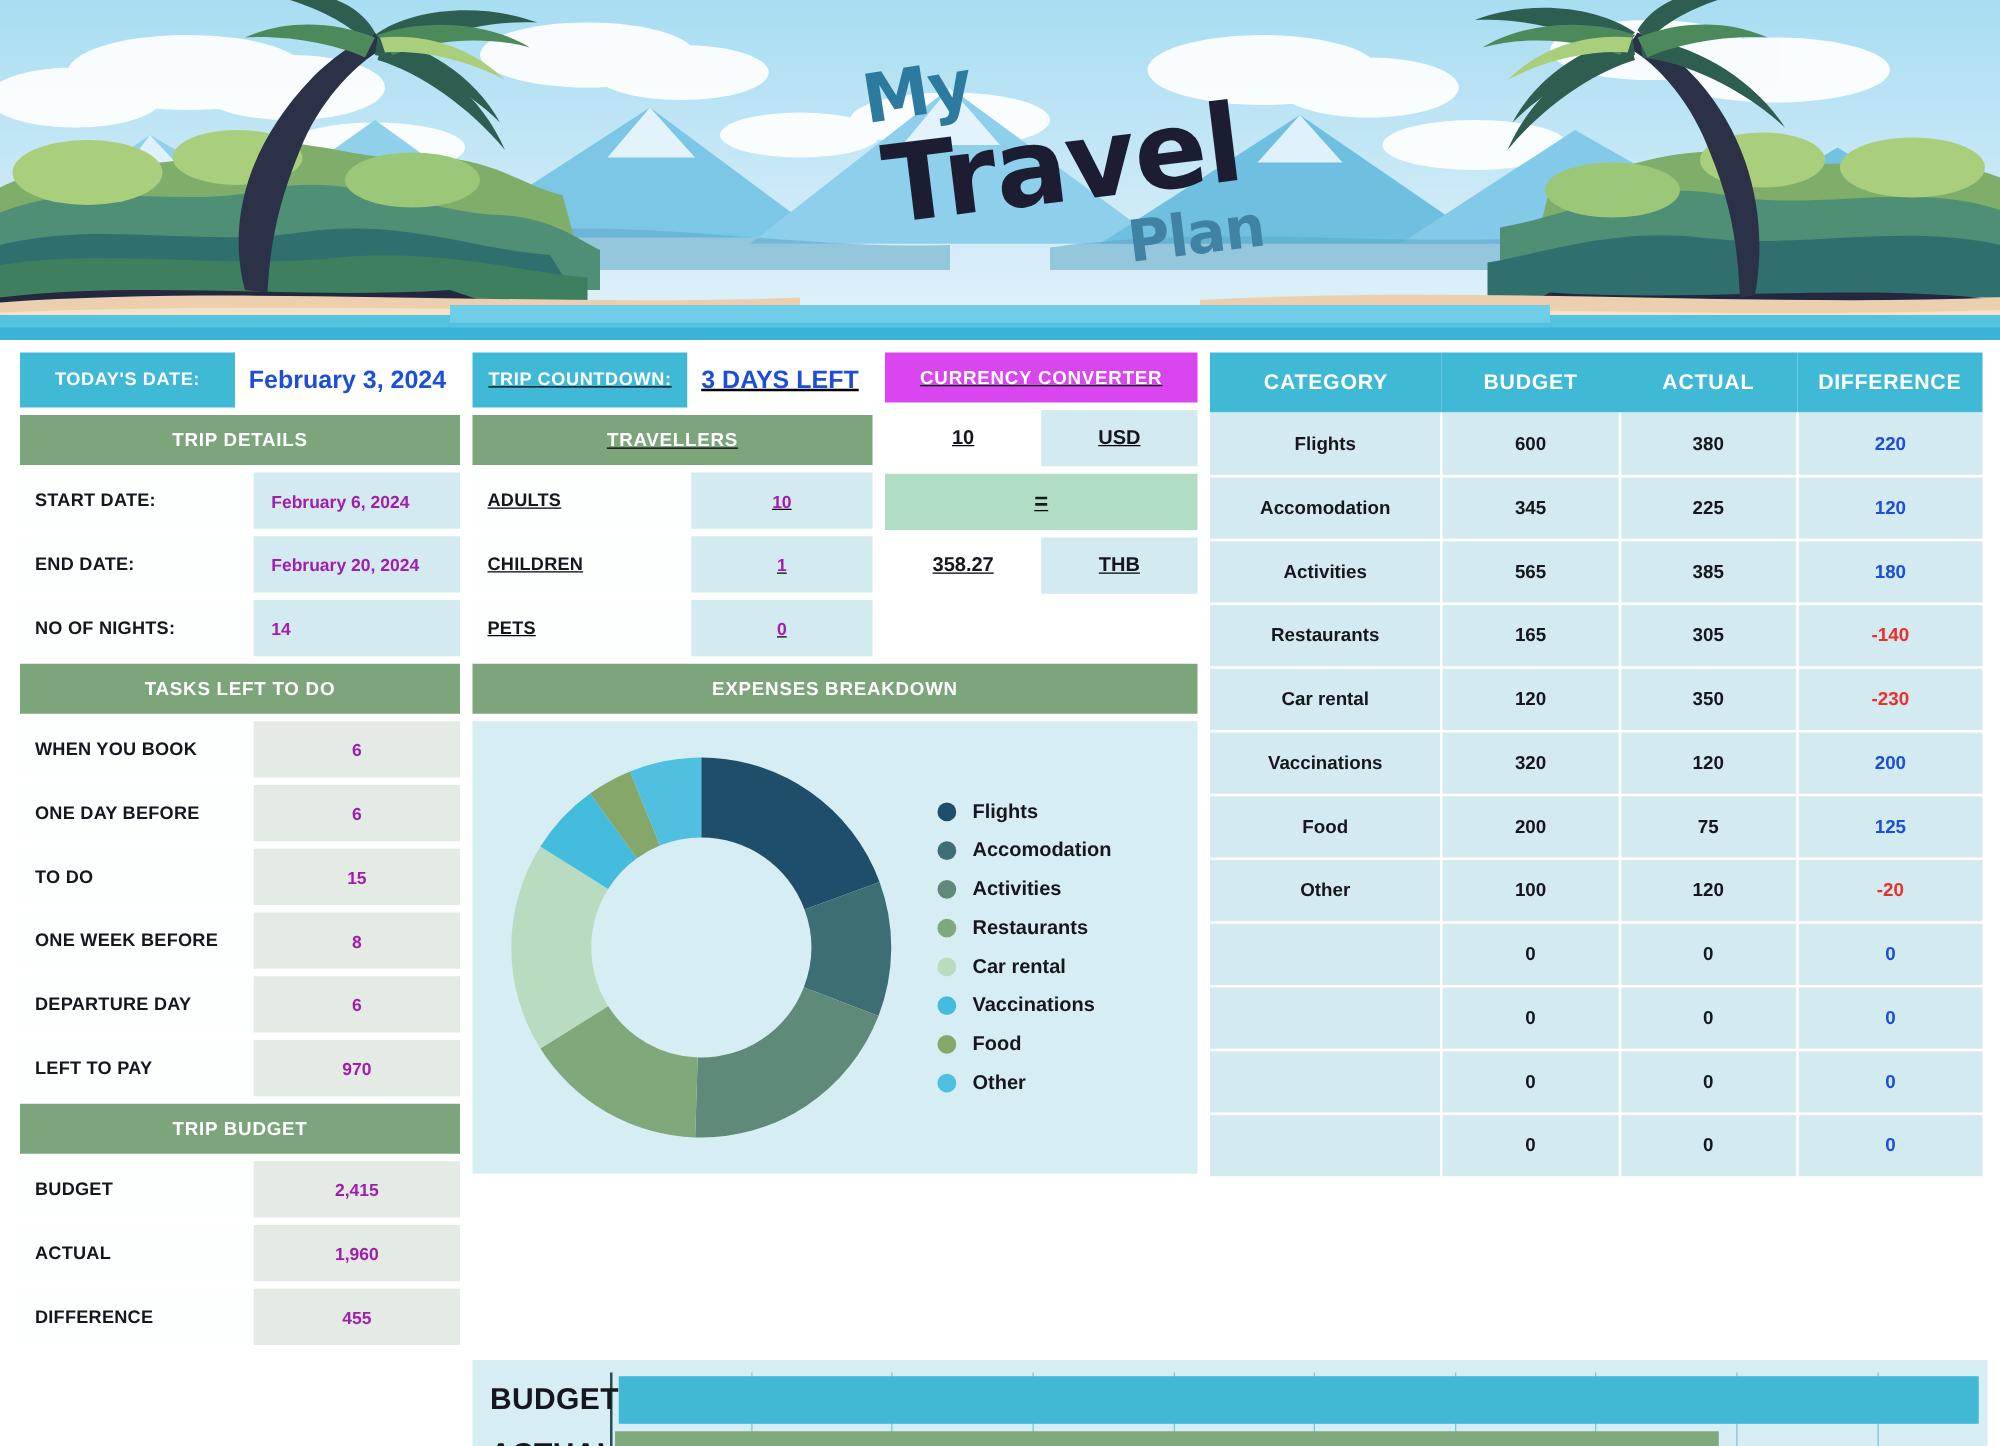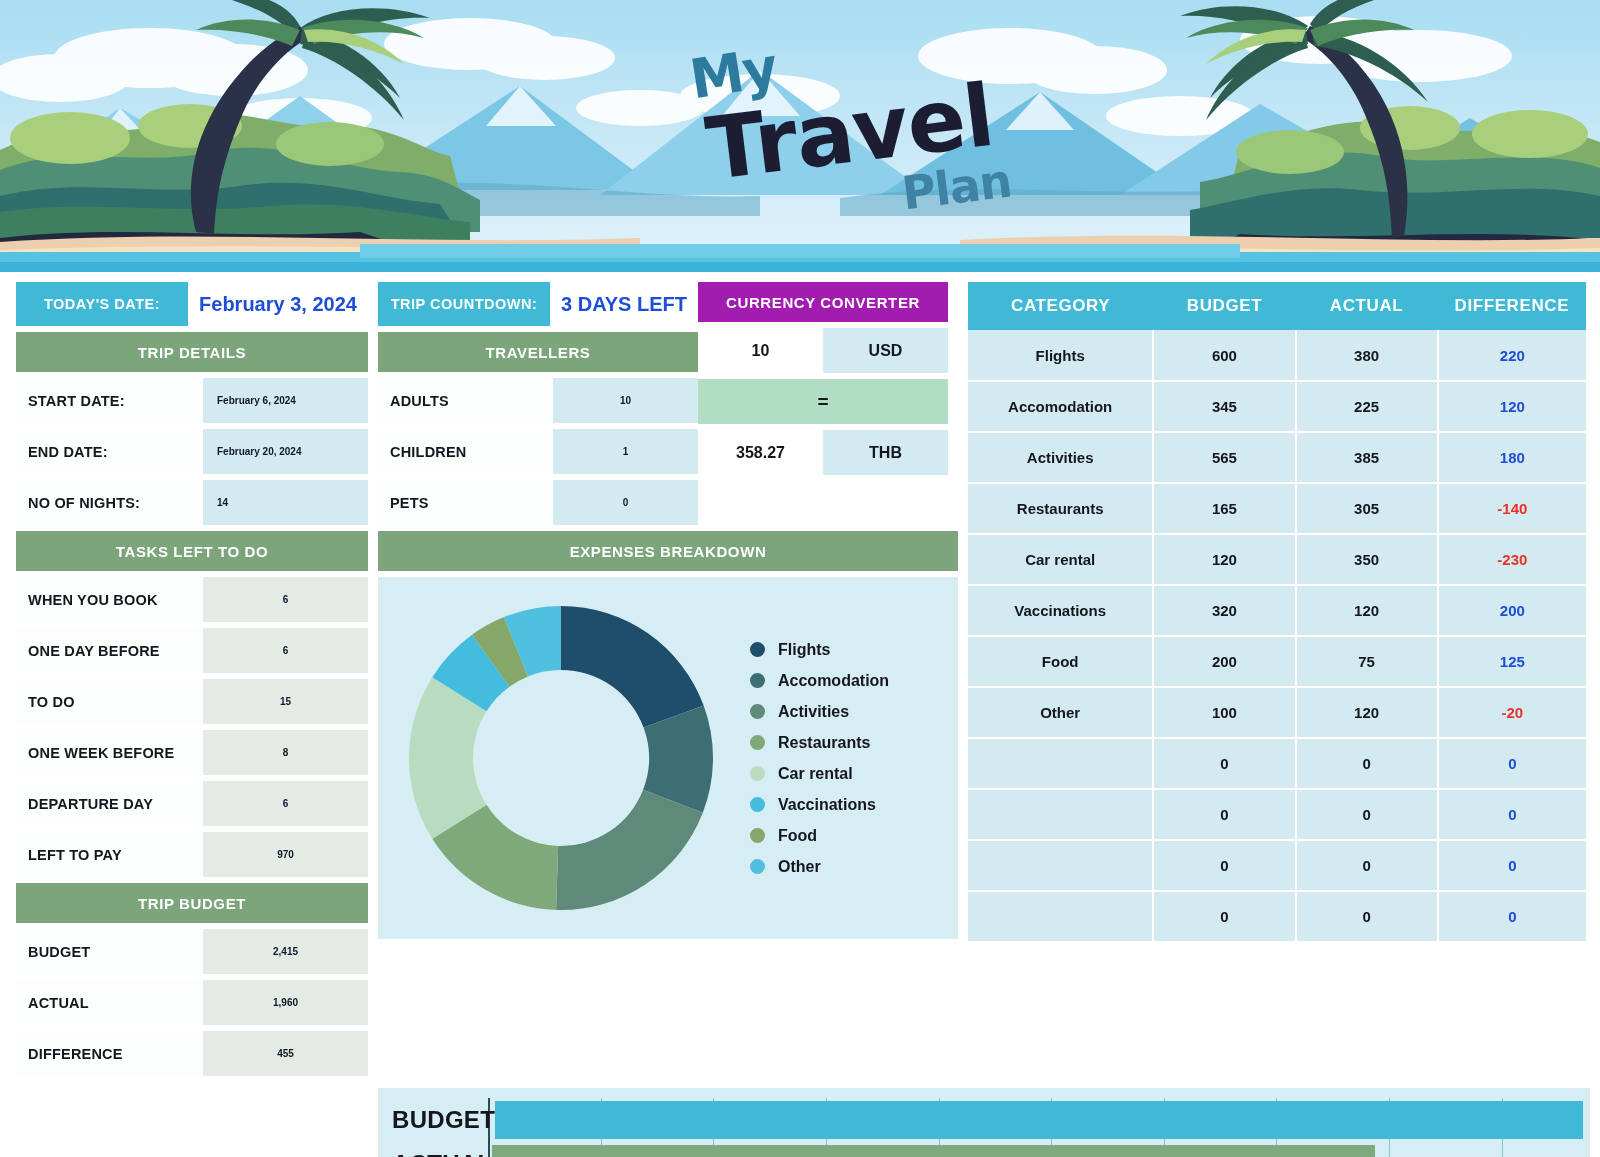--- a/index.html
+++ b/index.html
@@ -31,32 +31,32 @@
   .col-right { width: 618px; flex: none; }
 
   
   .band {
     height: 40px; display: flex; align-items: center; justify-content: center;
     color: #fff; font-size: 15px; font-weight: bold; letter-spacing: 0.6px;
     margin-bottom: 6px;
   }
   .band-green { background: #7ca57c; }
   .band-steel { background: #2c5871; }
-  .band-dark  { background: #a21caf; }
+  .band-dark  { background: #d946ef; }
 
   
   .kv { display: flex; height: 45px; margin-bottom: 6px; text-align: right; }
   .kv .k {
     flex: 0 0 187px; background: #fdfefe; display: flex; align-items: center;
     padding-left: 12px; font-size: 14.5px; font-weight: bold; color: #16161e;
     letter-spacing: 0.2px;
   }
   .kv .v {
     flex: 1; display: flex; align-items: center; justify-content: center;
-    font-size: 10px; font-weight: bold; color: #0f172a;
+    font-size: 14px; font-weight: bold; color: #a21caf;
   }
   .v-blue { background: #d4eaf1; }
   .v-gray { background: #e4eae4; }
   .kv.left-val .v { justify-content: flex-start; padding-left: 14px; }
 
   
   .pill { display: flex; height: 44px; margin-bottom: 6px; }
   .pill .lab {
     flex: 0 0 172px; display: flex; align-items: center; justify-content: center;
     background: #3fb9d6; color: #fff; font-size: 14.5px; font-weight: bold; letter-spacing: 0.5px;
@@ -309,21 +309,21 @@
         <div class="k">ACTUAL</div>
         <div class="v v-gray">1,960</div>
       </div>
       <div class="kv">
         <div class="k">DIFFERENCE</div>
         <div class="v v-gray">455</div>
       </div>
     </div>
 
     <div class="col-mid">
-      <div style="display:flex; ">
+      <div style="display:flex; gap:10px;text-decoration:underline;">
 
         <div style="width:320px;">
           <div class="pill">
             <div class="lab">TRIP COUNTDOWN:</div>
             <div class="val">3 DAYS LEFT</div>
           </div>
           <div class="band band-green">TRAVELLERS</div>
           <div class="kv kv-mid">
             <div class="k">ADULTS</div>
             <div class="v v-blue">10</div>

